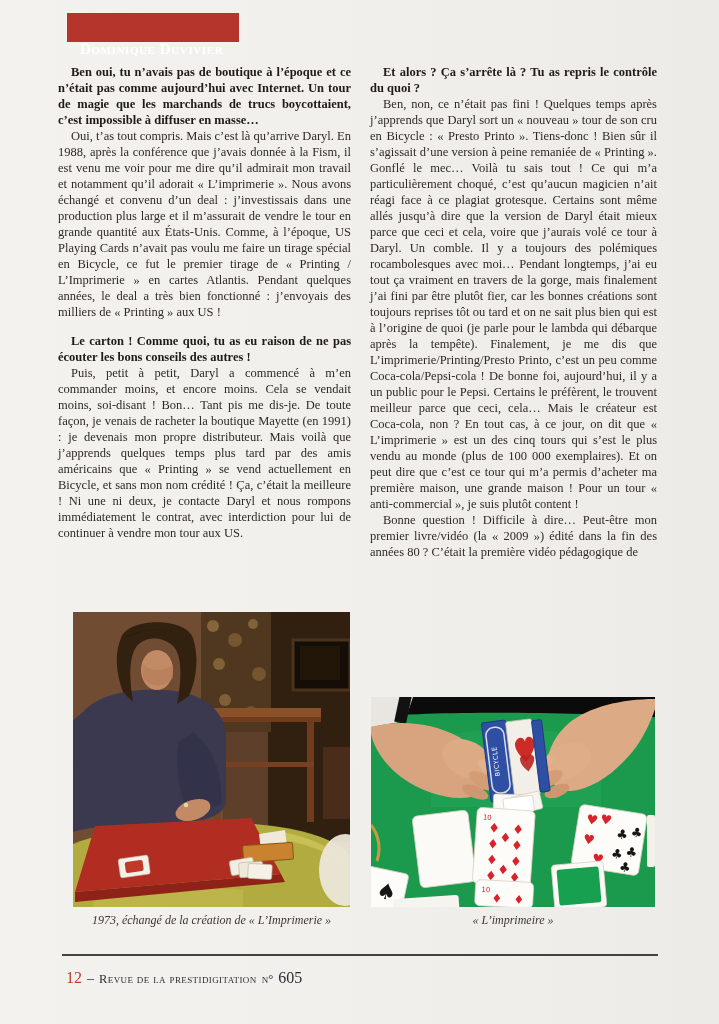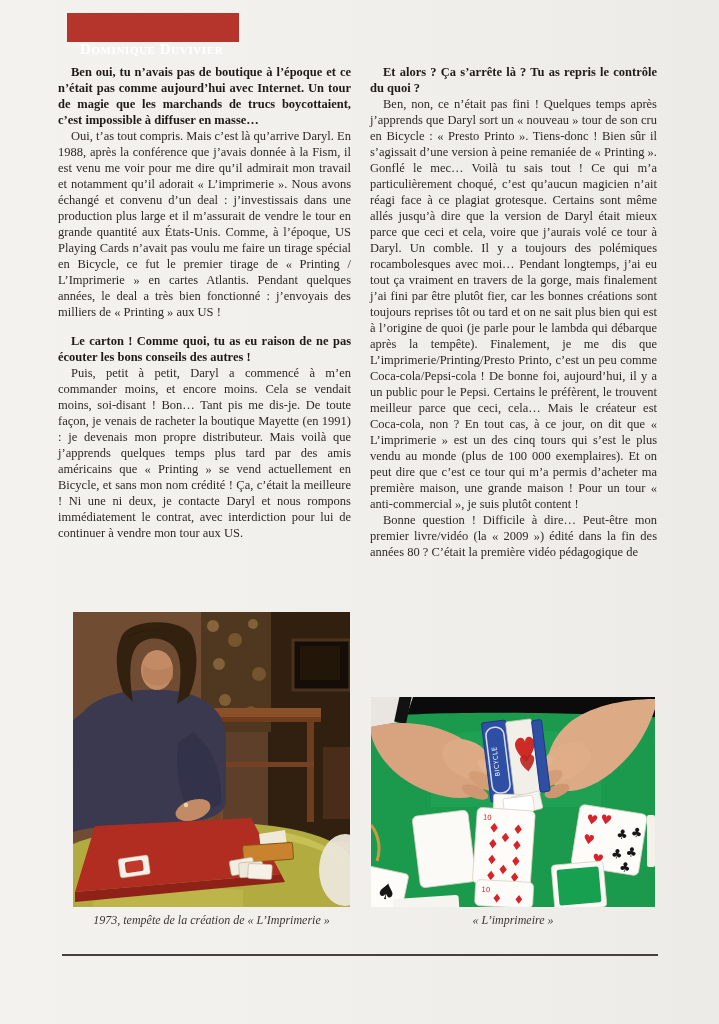--- a/index.html
+++ b/index.html
@@ -131,21 +131,21 @@
       <rect x="170" y="232" width="50" height="17" rx="2" transform="rotate(-4 195 240)" fill="#c9822e" stroke="#8a5416" stroke-width="1"></rect>
     </g>
     <g>
       <rect x="157" y="247" width="24" height="15" rx="2" transform="rotate(-10 169 254)" fill="#f3eee2" stroke="#b9ad97" stroke-width="0.6"></rect>
       <rect x="166" y="250" width="24" height="15" rx="2" transform="rotate(-4 178 257)" fill="#eee8da" stroke="#b9ad97" stroke-width="0.6"></rect>
       <rect x="175" y="252" width="24" height="15" rx="2" transform="rotate(3 187 259)" fill="#f6f1e6" stroke="#b9ad97" stroke-width="0.6"></rect>
     </g>
 
     <ellipse cx="272" cy="258" rx="26" ry="36" fill="#ece7da" opacity="0.95"></ellipse>
   </svg>
-  <div class="caption caption-left">1973, tempête de la création de « L’Imprimerie »</div>
+  <div class="caption caption-left">1973, échangé de la création de « L’Imprimerie »</div>
 
   <svg class="photo photo-right" width="284" height="210" viewBox="0 0 284 210">
 
     <rect width="284" height="210" fill="#128444"></rect>
     <rect x="0" y="0" width="284" height="20" fill="#0b0b0b"></rect>
     <path d="M0,20 C60,14 220,14 284,22 L284,210 L0,210 Z" fill="#1b9a4e"></path>
     <path d="M60,40 C120,30 180,30 230,42 L230,110 L60,110 Z" fill="#23a557" opacity="0.5"></path>
 
     <path d="M0,128 C8,138 10,152 6,164" stroke="#c89c3e" stroke-width="3" fill="none"></path>
 
@@ -234,14 +234,21 @@
     </g>
     <g>
       <rect x="-14" y="172" width="48" height="44" rx="4" transform="rotate(12 10 194)" fill="#fdfcf9" stroke="#d8d2c4" stroke-width="0.8"></rect>
       <text x="14" y="202" transform="rotate(12 14 202)" font-family="DejaVu Sans, sans-serif" font-size="22" fill="#161616" text-anchor="middle">♠</text>
     </g>
     <rect x="22" y="200" width="66" height="14" rx="3" transform="rotate(-4 55 207)" fill="#f6f4ee"></rect>
   </svg>
   <div class="caption caption-right">« L’imprimeire »</div>
 
   <div class="rule"></div>
+  <div class="footer">
+    <span class="pageno">12</span>
+    <span class="sep">–</span>
+    <span class="journal">Revue de la prestidigitation</span>
+    <span class="issuelabel">n°</span>
+    <span class="issueno">605</span>
+  </div>
 
 </div>
 
 </body></html>

